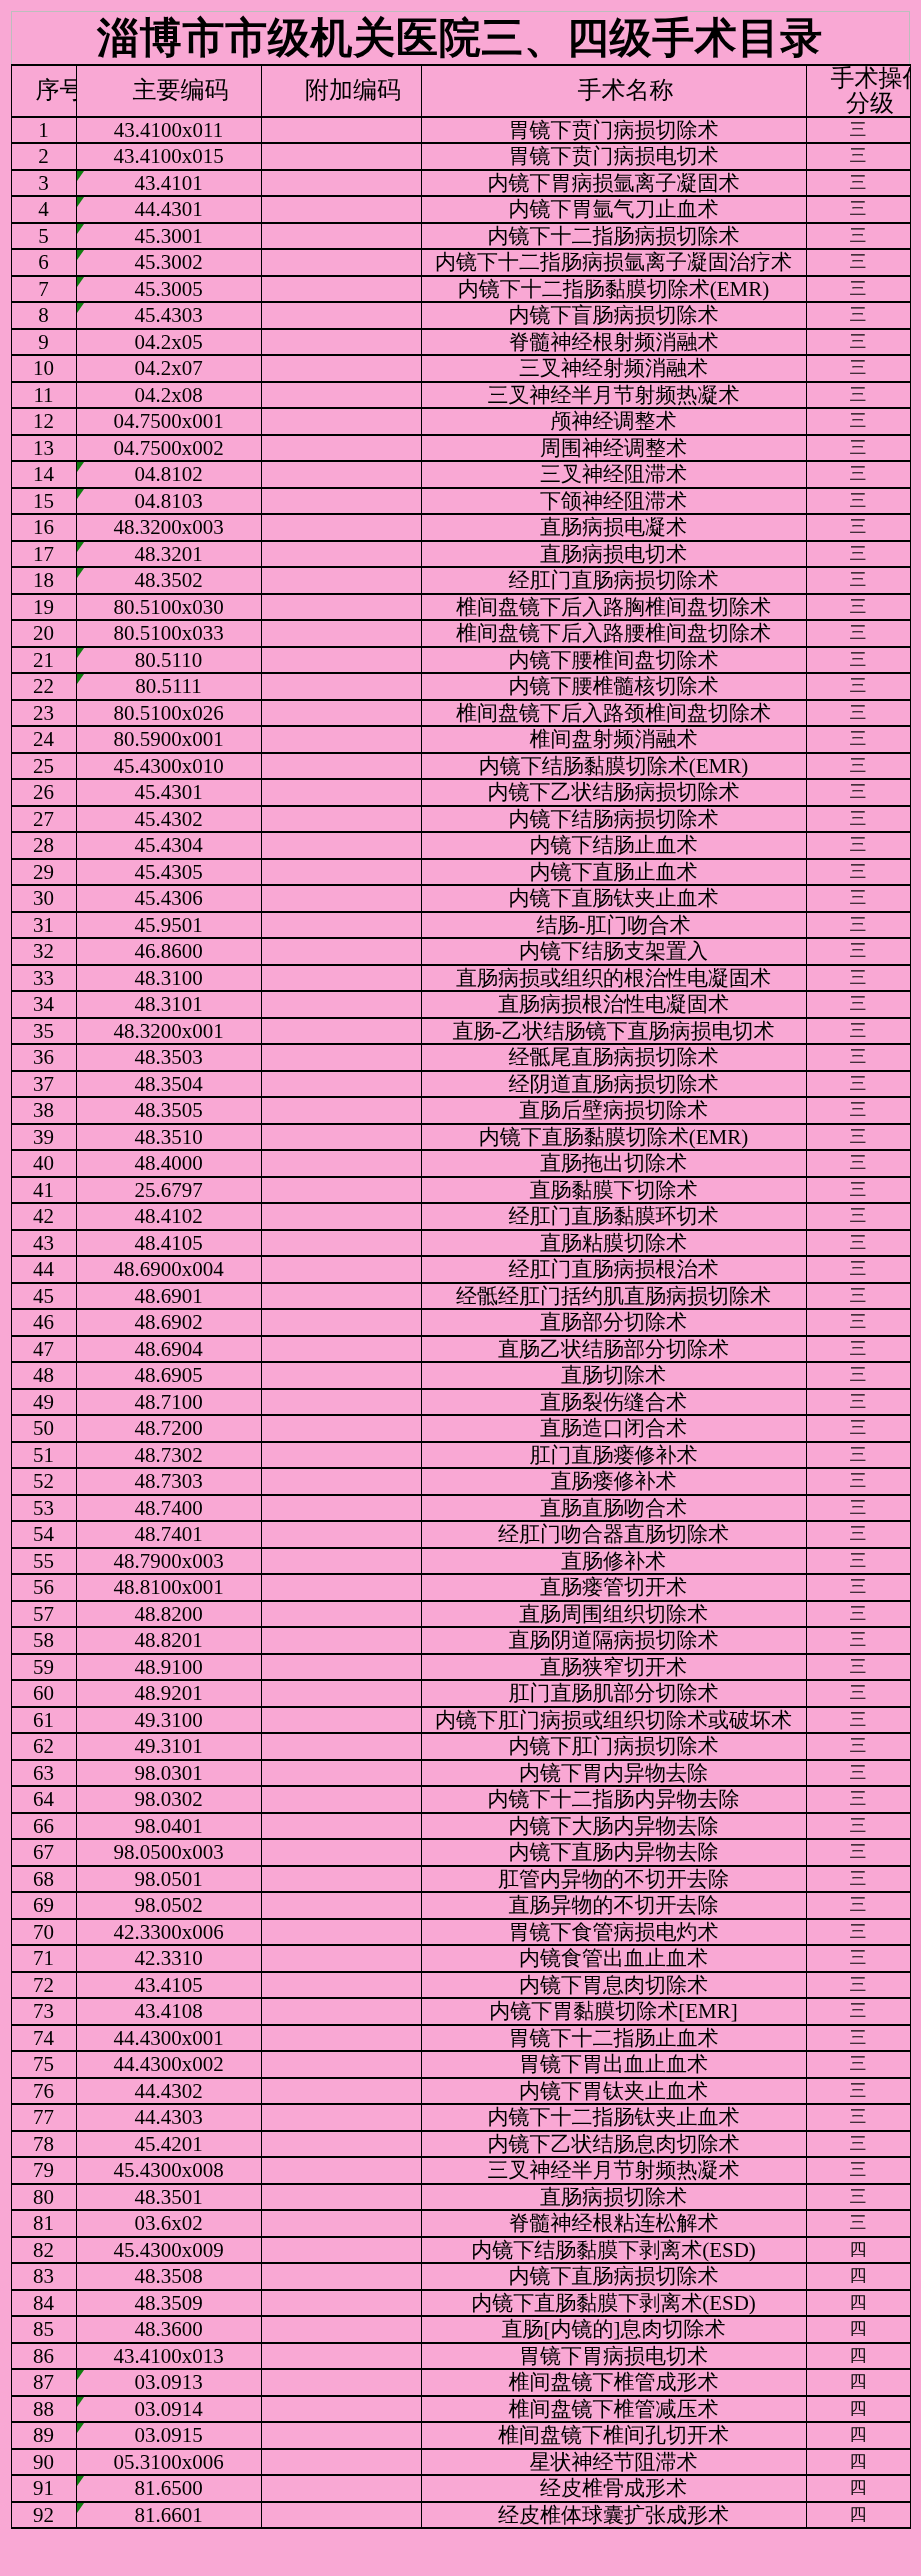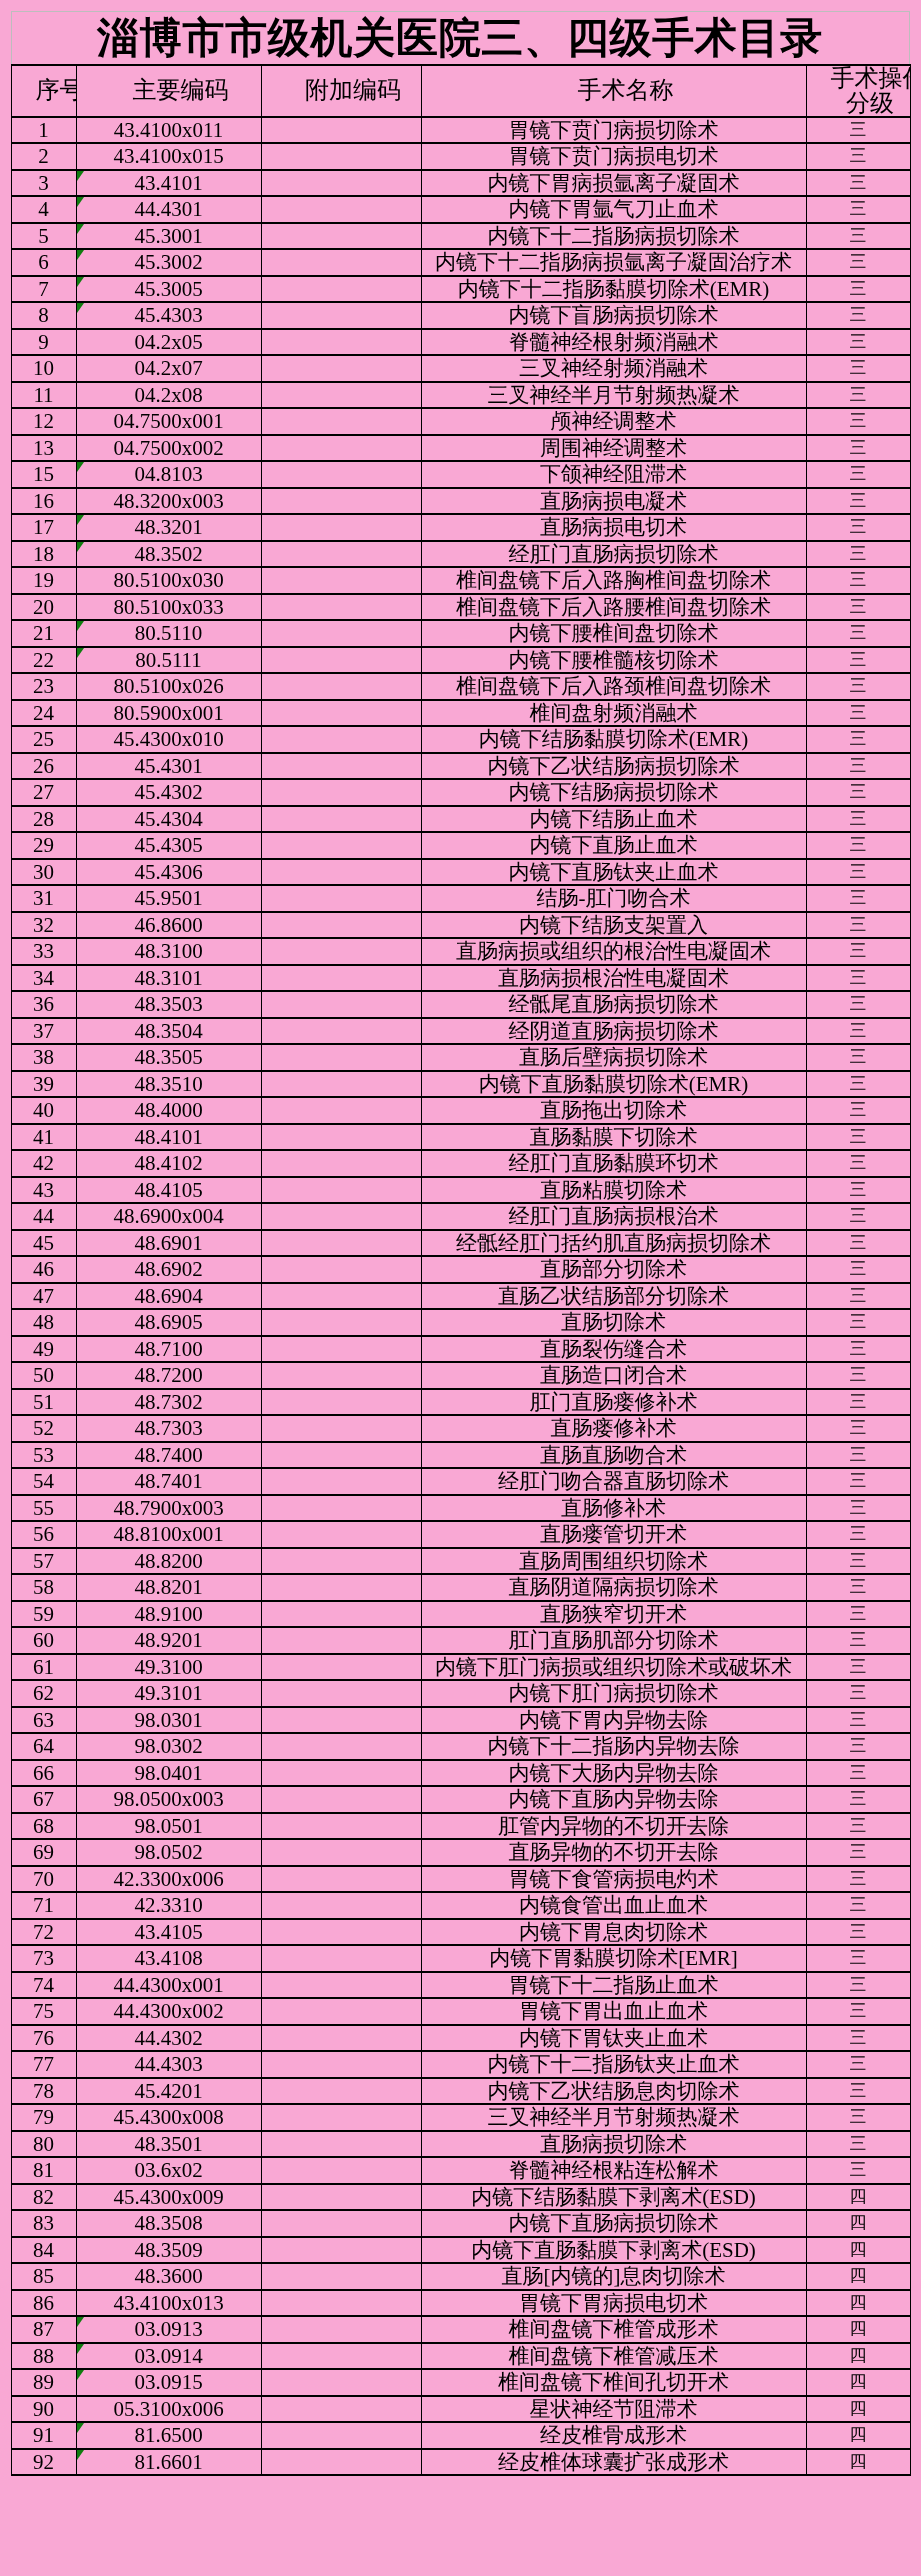--- a/index.html
+++ b/index.html
@@ -199,20 +199,27 @@
             <td class="c-level">三</td>
           </tr>
           <tr class="data-row">
             <td class="c-seq">13</td>
             <td class="c-code">04.7500x002</td>
             <td class="c-extra"></td>
             <td class="c-name">周围神经调整术</td>
             <td class="c-level">三</td>
           </tr>
           <tr class="data-row">
+            <td class="c-seq">14</td>
+            <td class="c-code">04.8102<span class="flag"></span></td>
+            <td class="c-extra"></td>
+            <td class="c-name">三叉神经阻滞术</td>
+            <td class="c-level">三</td>
+          </tr>
+          <tr class="data-row">
             <td class="c-seq">15</td>
             <td class="c-code">04.8103<span class="flag"></span></td>
             <td class="c-extra"></td>
             <td class="c-name">下颌神经阻滞术</td>
             <td class="c-level">三</td>
           </tr>
           <tr class="data-row">
             <td class="c-seq">16</td>
             <td class="c-code">48.3200x003</td>
             <td class="c-extra"></td>
@@ -339,20 +346,27 @@
             <td class="c-level">三</td>
           </tr>
           <tr class="data-row">
             <td class="c-seq">34</td>
             <td class="c-code">48.3101</td>
             <td class="c-extra"></td>
             <td class="c-name">直肠病损根治性电凝固术</td>
             <td class="c-level">三</td>
           </tr>
           <tr class="data-row">
+            <td class="c-seq">35</td>
+            <td class="c-code">48.3200x001</td>
+            <td class="c-extra"></td>
+            <td class="c-name">直肠-乙状结肠镜下直肠病损电切术</td>
+            <td class="c-level">三</td>
+          </tr>
+          <tr class="data-row">
             <td class="c-seq">36</td>
             <td class="c-code">48.3503</td>
             <td class="c-extra"></td>
             <td class="c-name">经骶尾直肠病损切除术</td>
             <td class="c-level">三</td>
           </tr>
           <tr class="data-row">
             <td class="c-seq">37</td>
             <td class="c-code">48.3504</td>
             <td class="c-extra"></td>
@@ -375,21 +389,21 @@
           </tr>
           <tr class="data-row">
             <td class="c-seq">40</td>
             <td class="c-code">48.4000</td>
             <td class="c-extra"></td>
             <td class="c-name">直肠拖出切除术</td>
             <td class="c-level">三</td>
           </tr>
           <tr class="data-row">
             <td class="c-seq">41</td>
-            <td class="c-code">48.4101</td>
+            <td class="c-code">25.6797</td>
             <td class="c-extra"></td>
             <td class="c-name">直肠黏膜下切除术</td>
             <td class="c-level">三</td>
           </tr>
           <tr class="data-row">
             <td class="c-seq">42</td>
             <td class="c-code">48.4102</td>
             <td class="c-extra"></td>
             <td class="c-name">经肛门直肠黏膜环切术</td>
             <td class="c-level">三</td>

